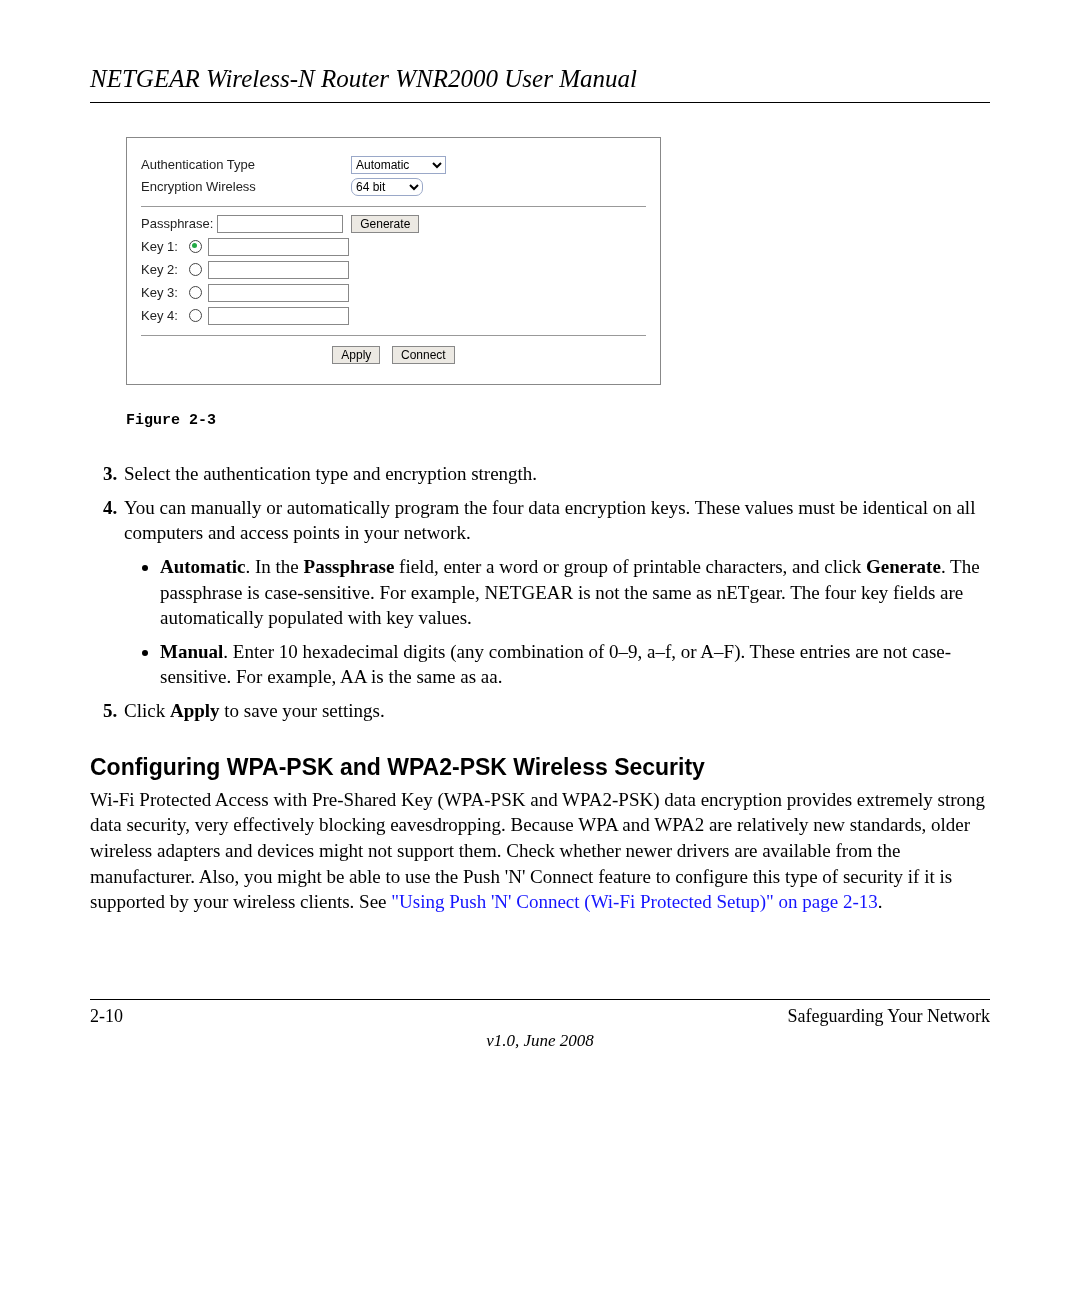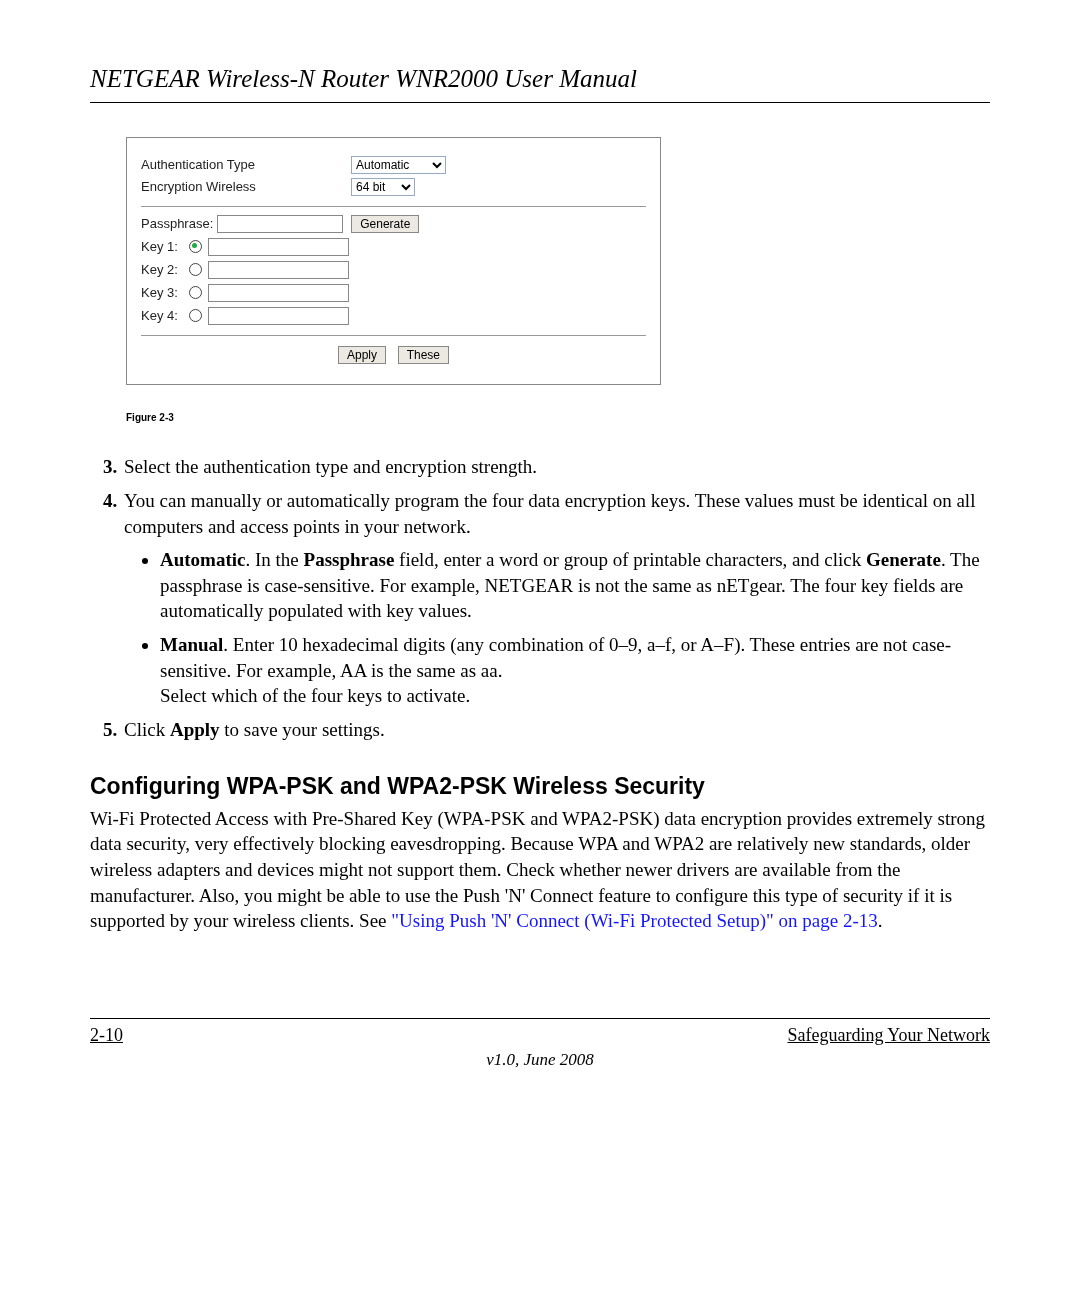--- a/index.html
+++ b/index.html
@@ -47,21 +47,21 @@
     width: 210px;
   }
   .panel select {
     font-family: Arial, Helvetica, sans-serif;
     font-size: 12px;
     border: 1px solid #9aa8c8;
     background: #fff;
     height: 18px;
   }
   .panel select.auth { width: 95px; }
-  .panel select.enc  { width: 64px; }
+  .panel select.enc  { width: 72px; border-radius: 7px; }
   .panel hr {
     border: none;
     border-top: 1px solid #999;
     margin: 10px 0 8px 0;
   }
   .panel .keyrow {
     display: flex;
     align-items: center;
     margin: 5px 0;
   }
@@ -103,23 +103,23 @@
     padding: 1px 8px;
     cursor: pointer;
   }
   .panel .btnrow {
     text-align: center;
     margin-top: 10px;
   }
   .panel .btnrow .btn { margin: 0 4px; }
 
   .fig-label {
-    font-family: Liberation Sans, sans-serif;
-    font-weight: bold;
-    font-size: 10px;
+    font-family: Liberation Mono, monospace;
+    font-weight: bold;
+    font-size: 15px;
     margin-left: 36px;
     margin-top: 26px;
     margin-bottom: 30px;
   }
   
   ol.steps {
     padding-left: 32px;
     margin: 0;
   }
   ol.steps > li {
@@ -154,21 +154,20 @@
   .footer-area { margin-top: 84px; }
   hr.bot-rule {
     border: none;
     border-top: 1.5px solid #000;
     margin-bottom: 4px;
   }
   .foot-row {
     display: flex;
     justify-content: space-between;
     font-size: 18px;
-    text-decoration: underline;
   }
   .foot-ver {
     text-align: center;
     font-style: italic;
     font-size: 17px;
     margin-top: 2px;
   }
 </style>
 </head>
 <body>
@@ -211,37 +210,36 @@
     <input type="text" class="keybox" style="">
   </div>
   <div class="keyrow">
     <span class="klabel">Key 4:</span>
     <span class="radio"></span>
     <input type="text" class="keybox" style="">
   </div>
   <hr>
   <div class="btnrow">
     <button class="btn">Apply</button>
-    <button class="btn">These</button>
+    <button class="btn">Connect</button>
   </div>
 </div>
 
 <div class="fig-label">Figure 2-3</div>
 
 <ol class="steps" start="3">
   <li><span>Select the authentication type and encryption strength.</span></li>
   <li>
     <span>You can manually or automatically program the four data encryption keys. These values must be identical on all computers and access points in your network.</span>
     <ul class="sub">
       <li>
         <b>Automatic</b><span>. In the </span><b>Passphrase</b><span> field, enter a word or group of printable characters, and click </span><b>Generate</b><span>. The passphrase is case-sensitive. For example, NETGEAR is not the same as nETgear. The four key fields are automatically populated with key values.</span>
       </li>
       <li>
         <b>Manual</b><span>. Enter 10 hexadecimal digits (any combination of 0–9, a–f, or A–F). These entries are not case-sensitive. For example, AA is the same as aa.</span><br>
-        <span>Select which of the four keys to activate.</span>
       </li>
     </ul>
   </li>
   <li>
     <span>Click </span><b>Apply</b><span> to save your settings.</span>
   </li>
 </ol>
 
 <h2 class="section">Configuring WPA-PSK and WPA2-PSK Wireless Security</h2>
 

